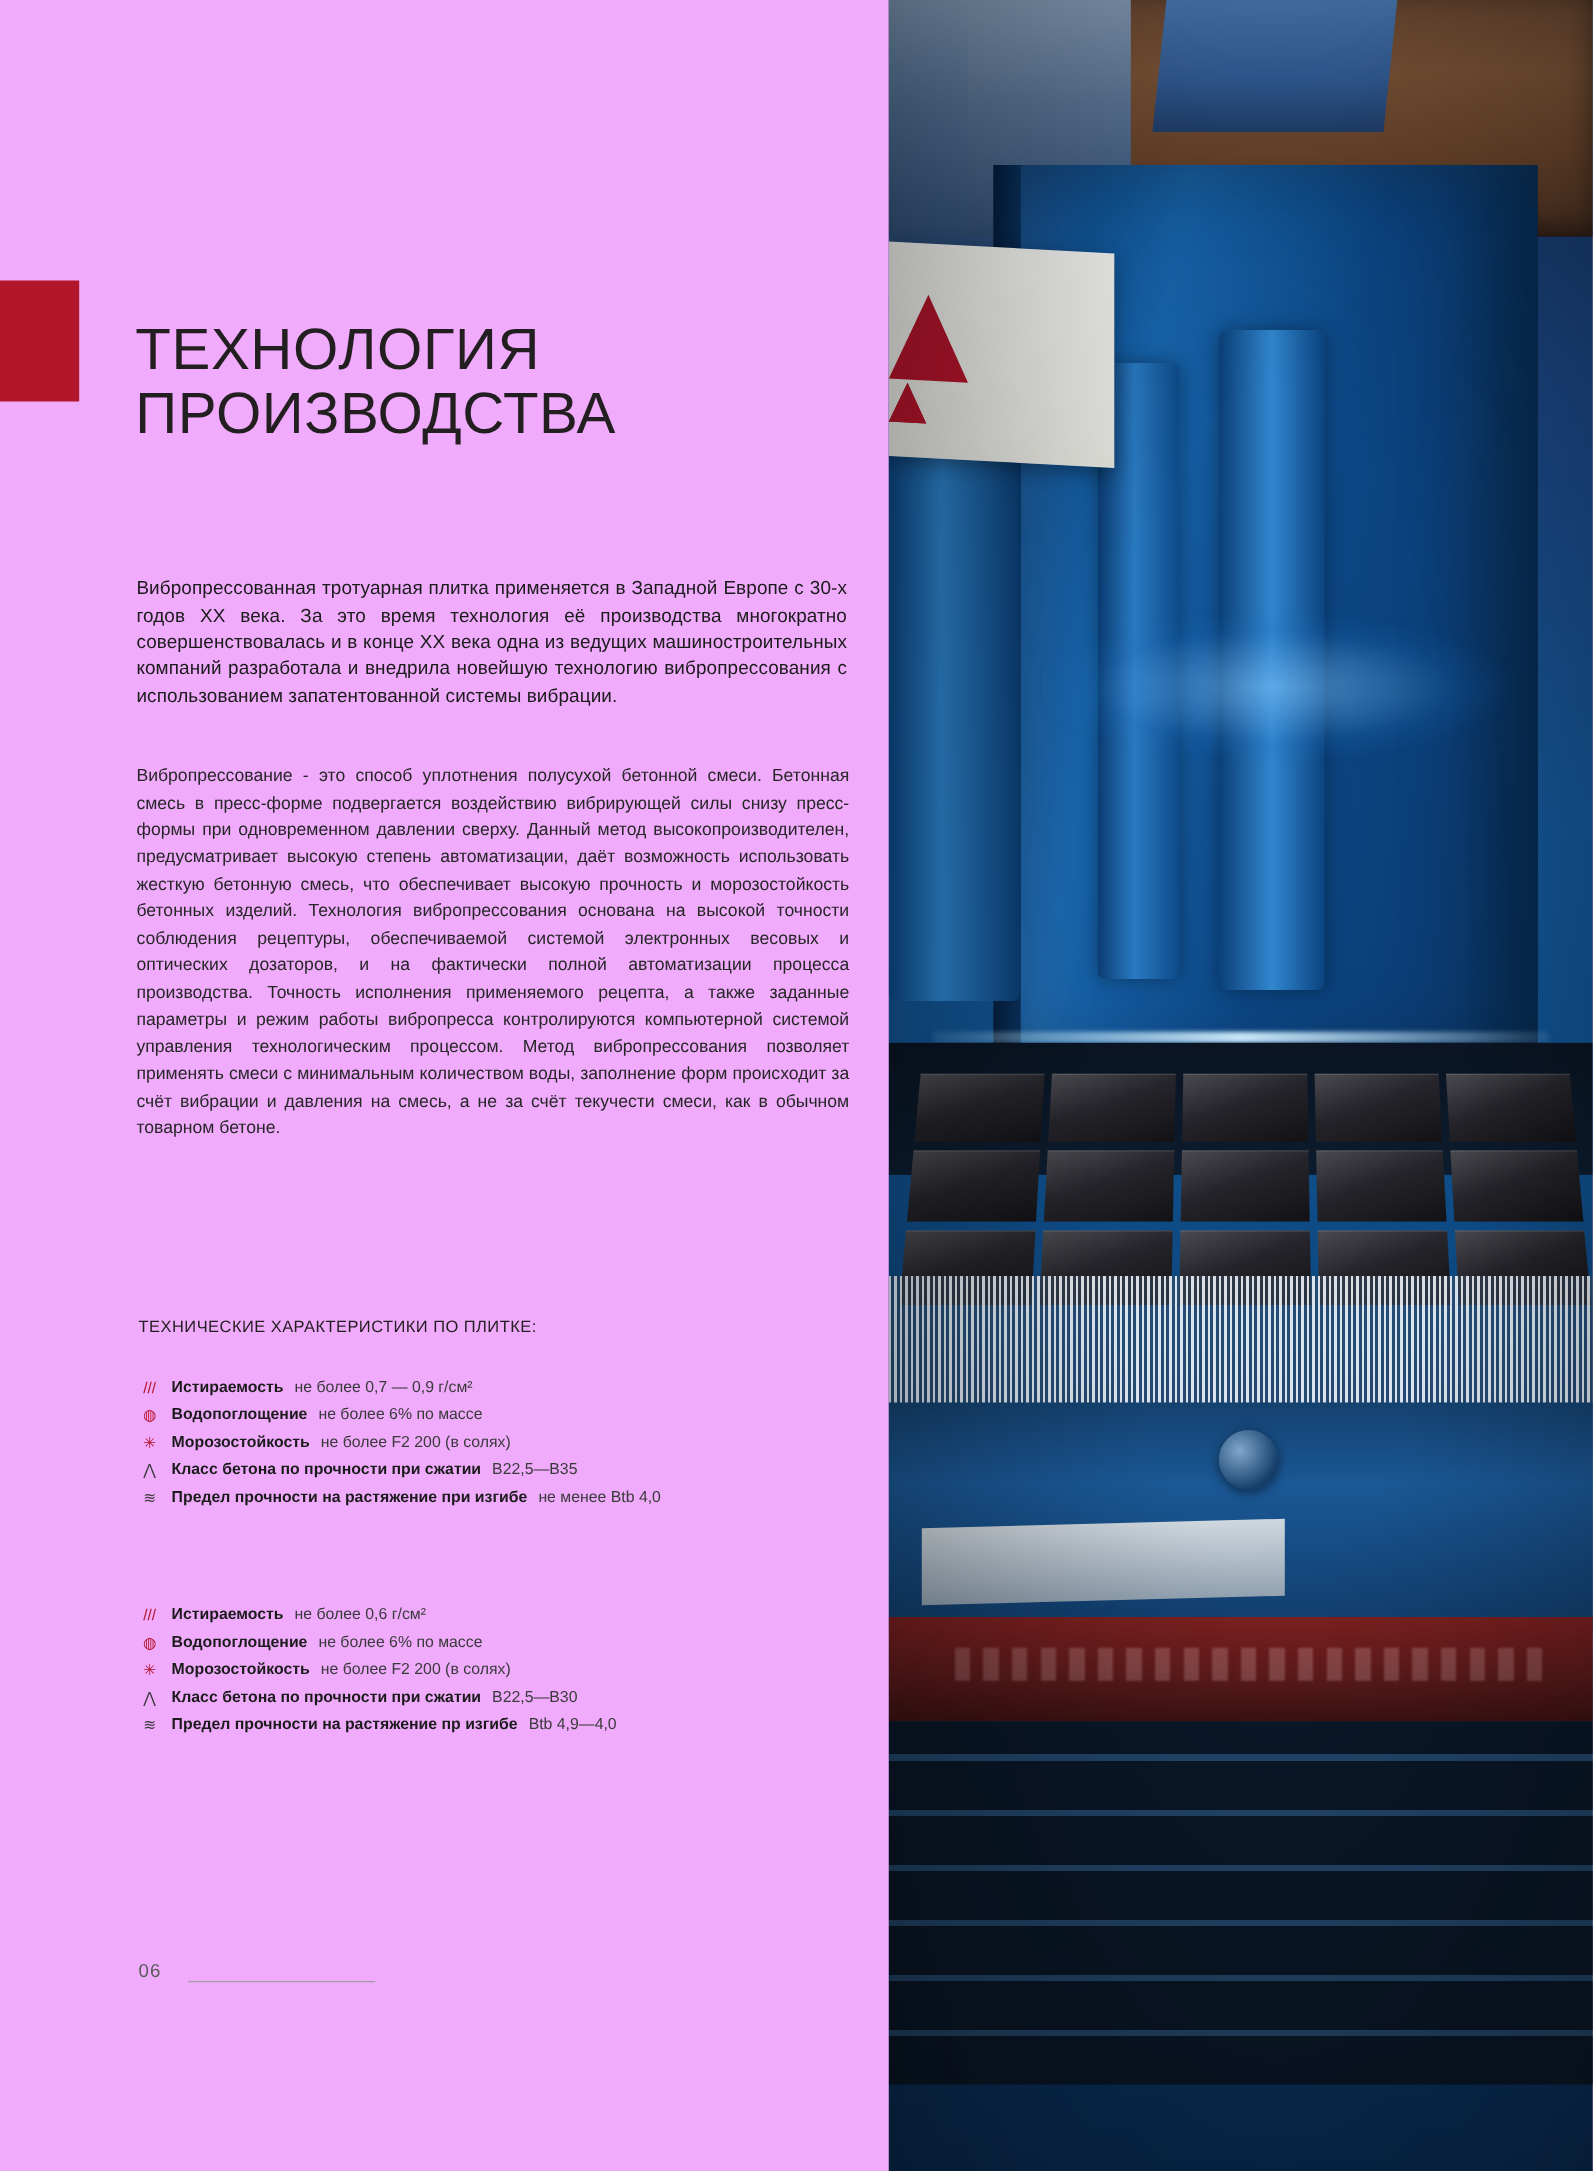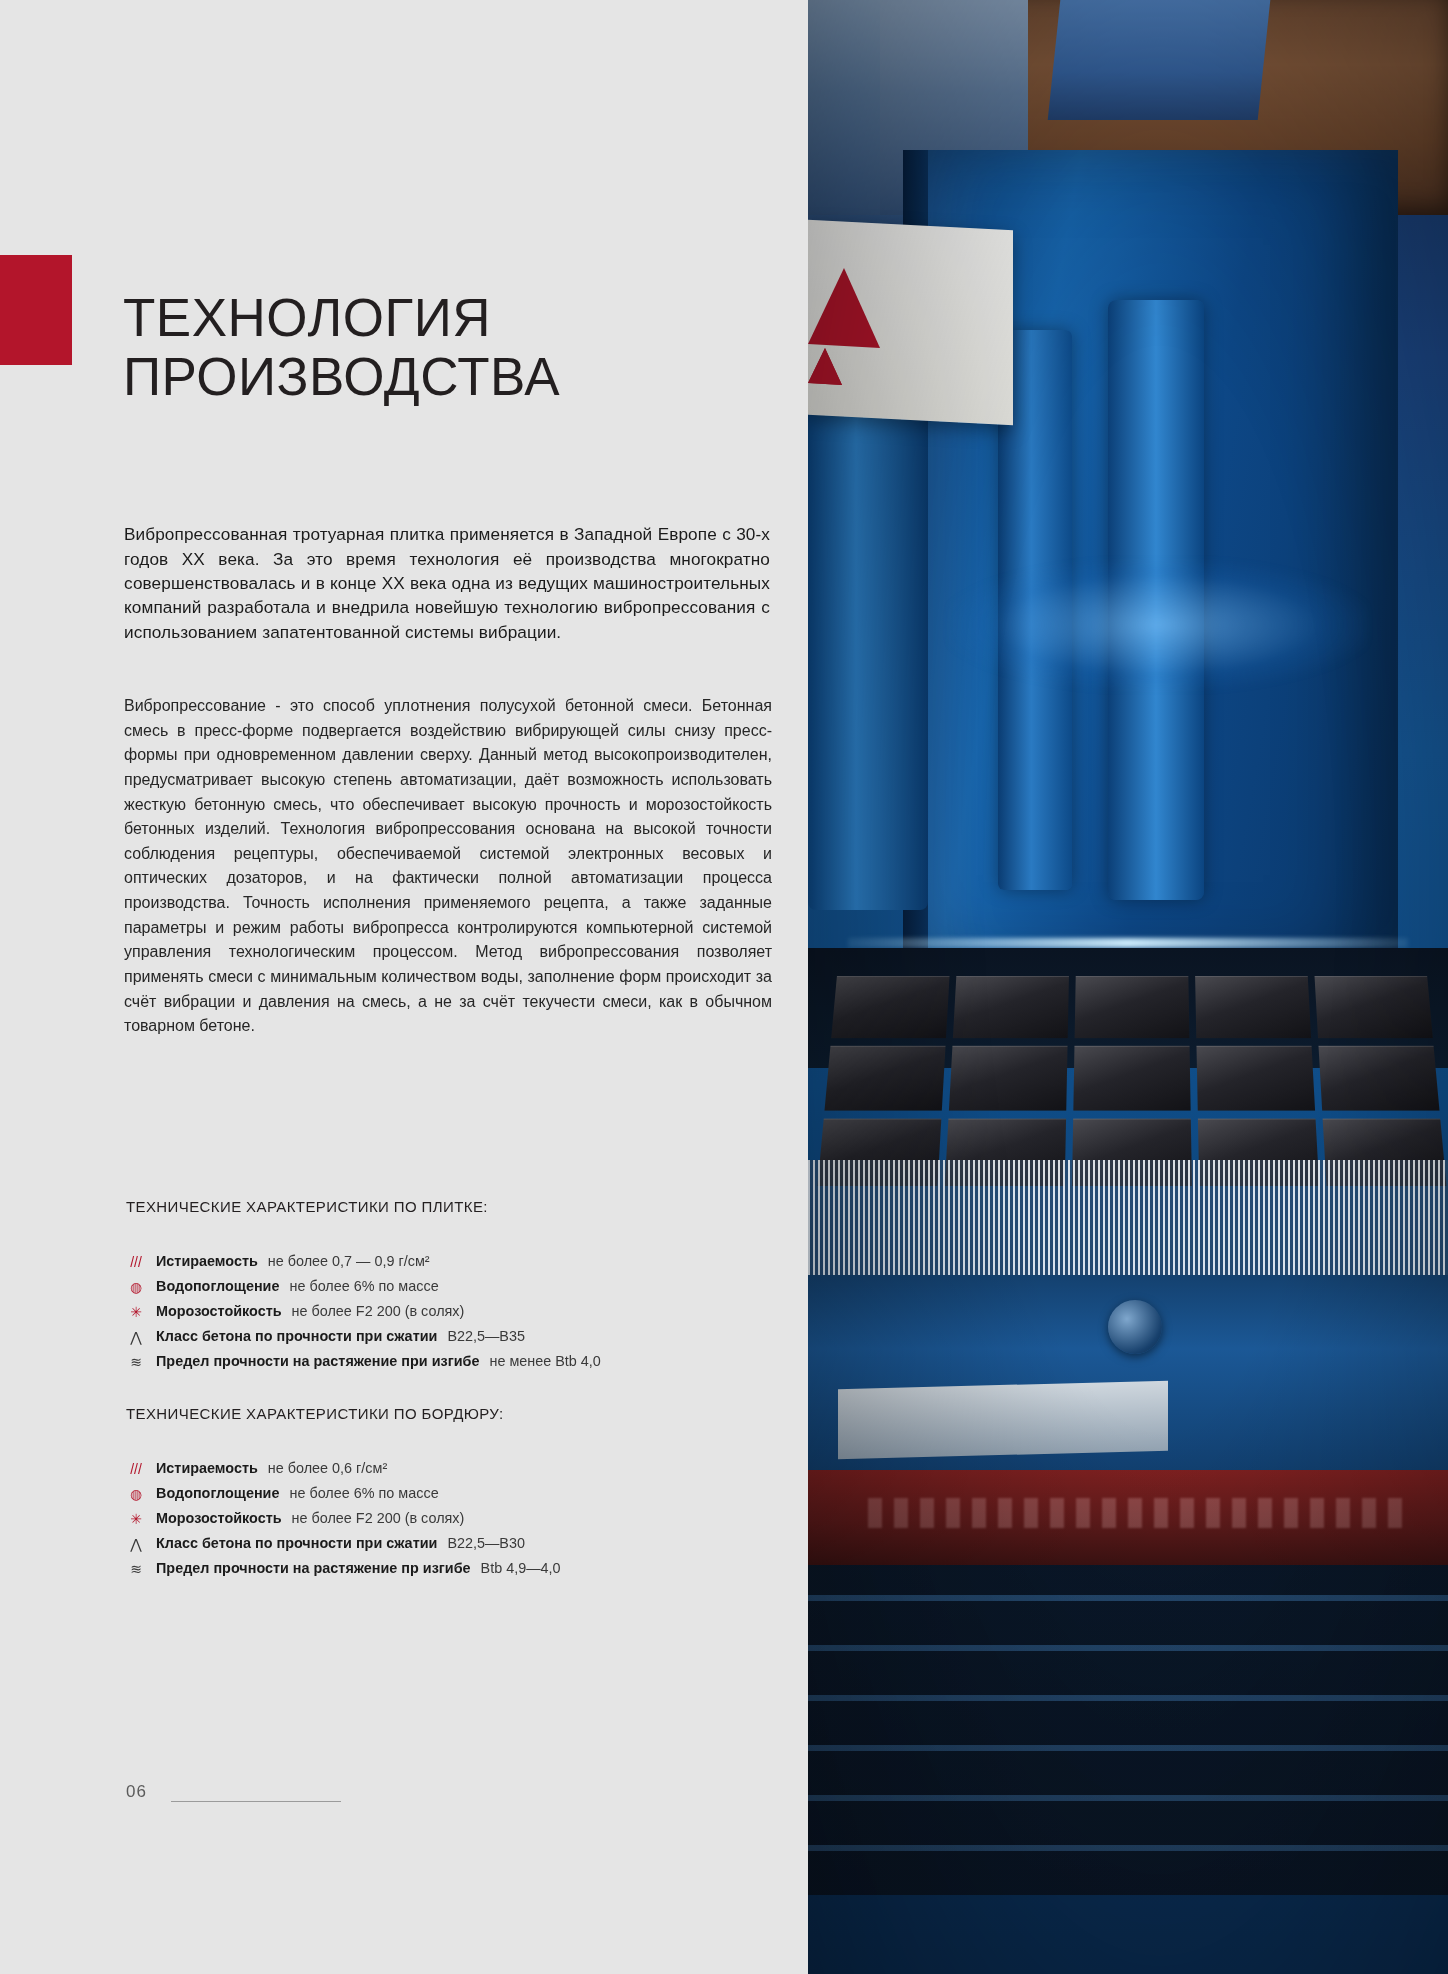--- a/index.html
+++ b/index.html
@@ -4,21 +4,21 @@
 <style>
   html, body {
     margin: 0;
     padding: 0;
     background: #ffffff;
   }
   .page {
     position: relative;
     width: 1448px;
     height: 1974px;
-    background: #e5e5e5;
+    background: #f0abfc;
     overflow: hidden;
     font-family: "Liberation Sans", sans-serif;
     color: #1b1b1b;
   }
 
   
   .photo-col {
     position: absolute;
     top: 0;
     right: 0;
@@ -386,21 +386,20 @@
         <span class="spec-term">Класс бетона по прочности при сжатии</span>
         <span class="spec-val">В22,5—В35</span>
       </li>
       <li class="spec-item">
         <span class="spec-ico gray">≋</span>
         <span class="spec-term">Предел прочности на растяжение при изгибе</span>
         <span class="spec-val">не менее Btb 4,0</span>
       </li>
     </ul>
 
-    <h2 class="section-head head-2">ТЕХНИЧЕСКИЕ ХАРАКТЕРИСТИКИ ПО БОРДЮРУ:</h2>
 
     <ul class="spec-list list-2">
       <li class="spec-item">
         <span class="spec-ico">///</span>
         <span class="spec-term">Истираемость</span>
         <span class="spec-val">не более 0,6 г/см²</span>
       </li>
       <li class="spec-item">
         <span class="spec-ico">◍</span>
         <span class="spec-term">Водопоглощение</span>

